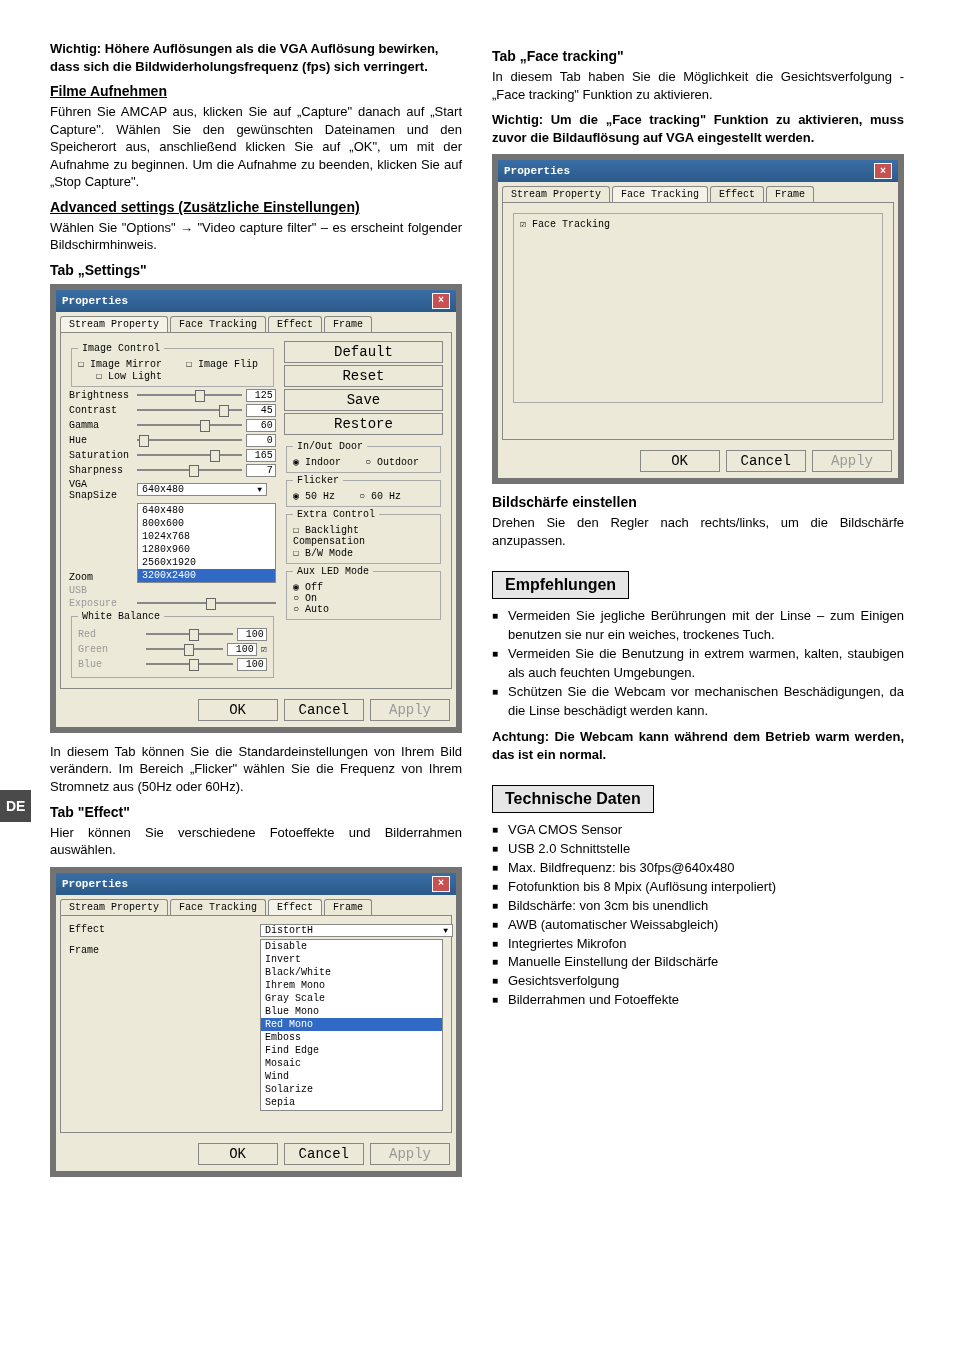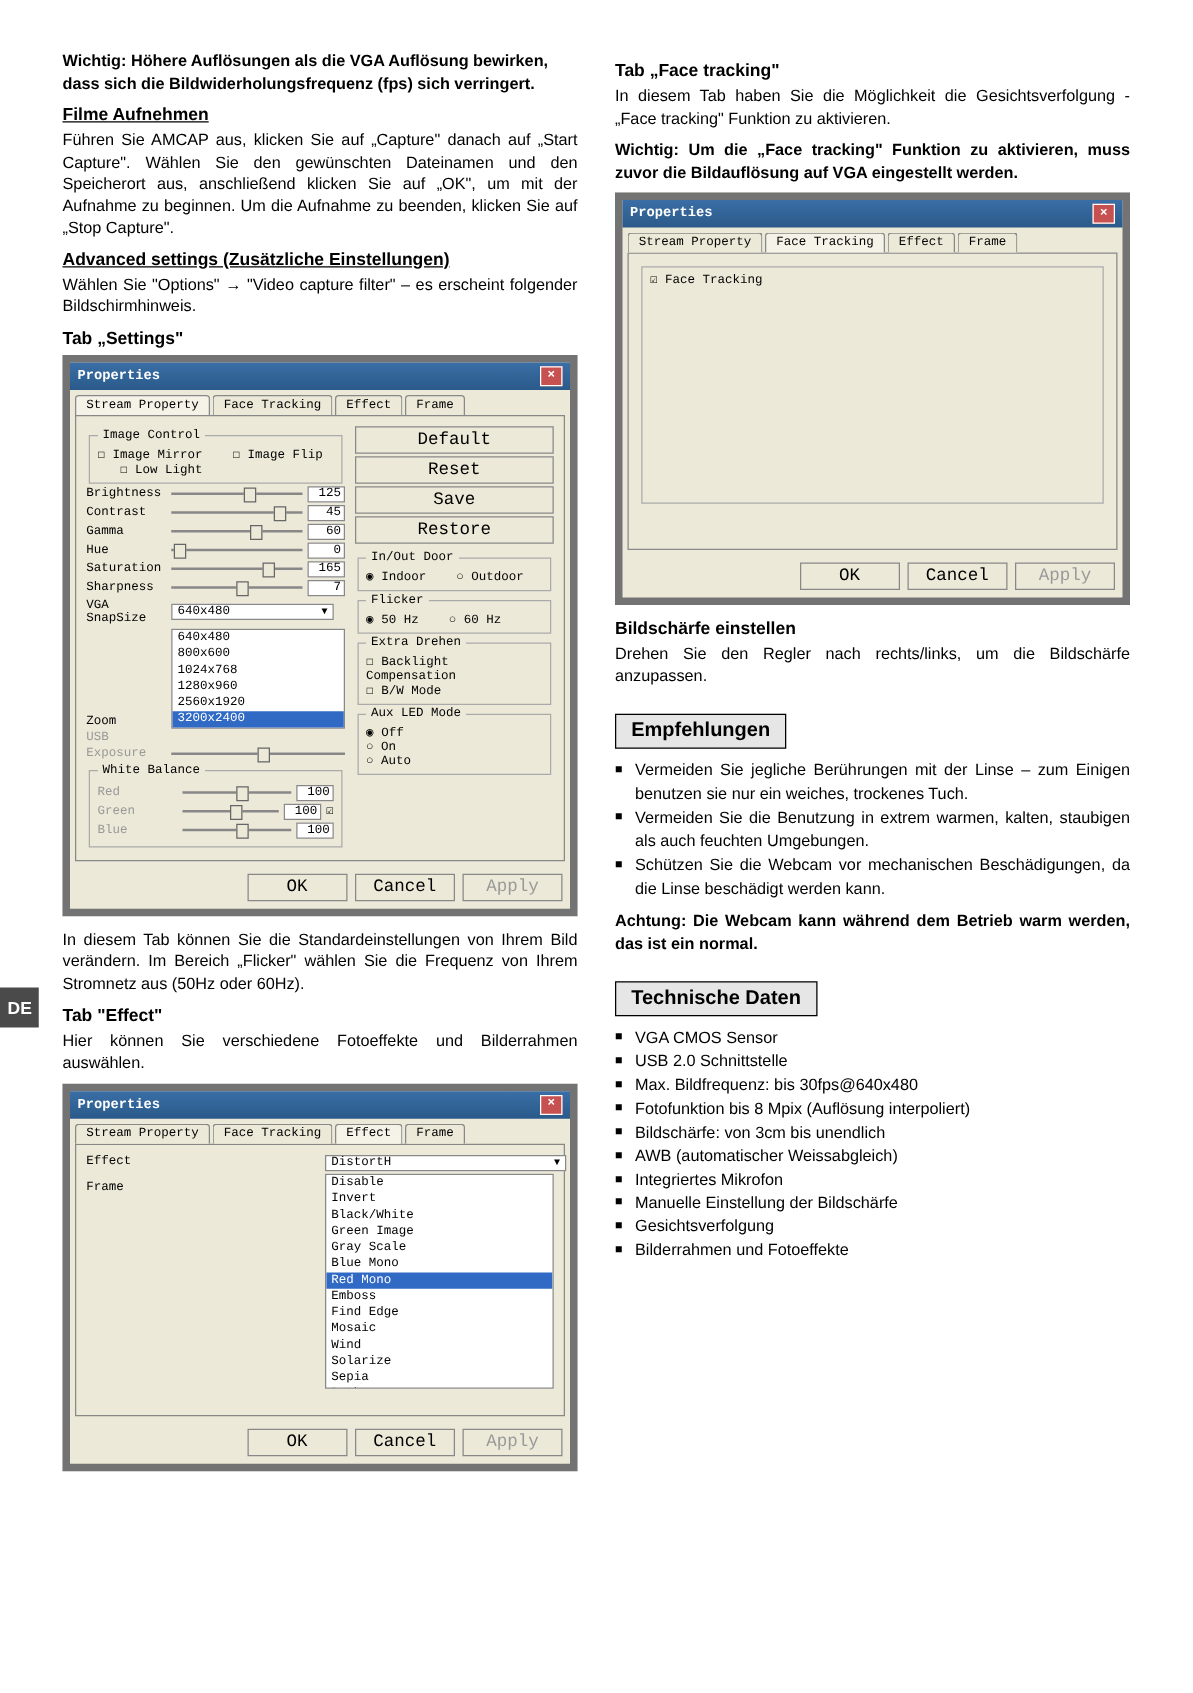--- a/index.html
+++ b/index.html
@@ -401,21 +401,21 @@
               &nbsp;&nbsp;
               <span class="radio">Outdoor</span>
             </fieldset>
             <fieldset>
               <legend>Flicker</legend>
               <span class="radio on">50 Hz</span>
               &nbsp;&nbsp;
               <span class="radio">60 Hz</span>
             </fieldset>
             <fieldset>
-              <legend>Extra Drehen</legend>
+              <legend>Extra Control</legend>
               <div><span class="checkbox">Backlight Compensation</span></div>
               <div><span class="checkbox">B/W Mode</span></div>
             </fieldset>
             <fieldset>
               <legend>Aux LED Mode</legend>
               <div><span class="radio on">Off</span></div>
               <div><span class="radio">On</span></div>
               <div><span class="radio">Auto</span></div>
             </fieldset>
           </div>
@@ -453,21 +453,21 @@
           </div>
           <div>
             <div class="combo" style="width:100%">
                 <span>DistortH</span>
                 <span class="arrow">▼</span>
               </div>
             <div class="listbox" id="effect-list" style="margin-top:2px; max-height:170px; overflow:hidden">
                 <div>Disable</div>
                 <div>Invert</div>
                 <div>Black/White</div>
-                <div>Green Image</div>
+                <div>Ihrem Mono</div>
                 <div>Gray Scale</div>
                 <div>Blue Mono</div>
                 <div class="sel">Red Mono</div>
                 <div>Emboss</div>
                 <div>Find Edge</div>
                 <div>Mosaic</div>
                 <div>Wind</div>
                 <div>Solarize</div>
                 <div>Sepia</div>
                 <div>Bathroom</div>

